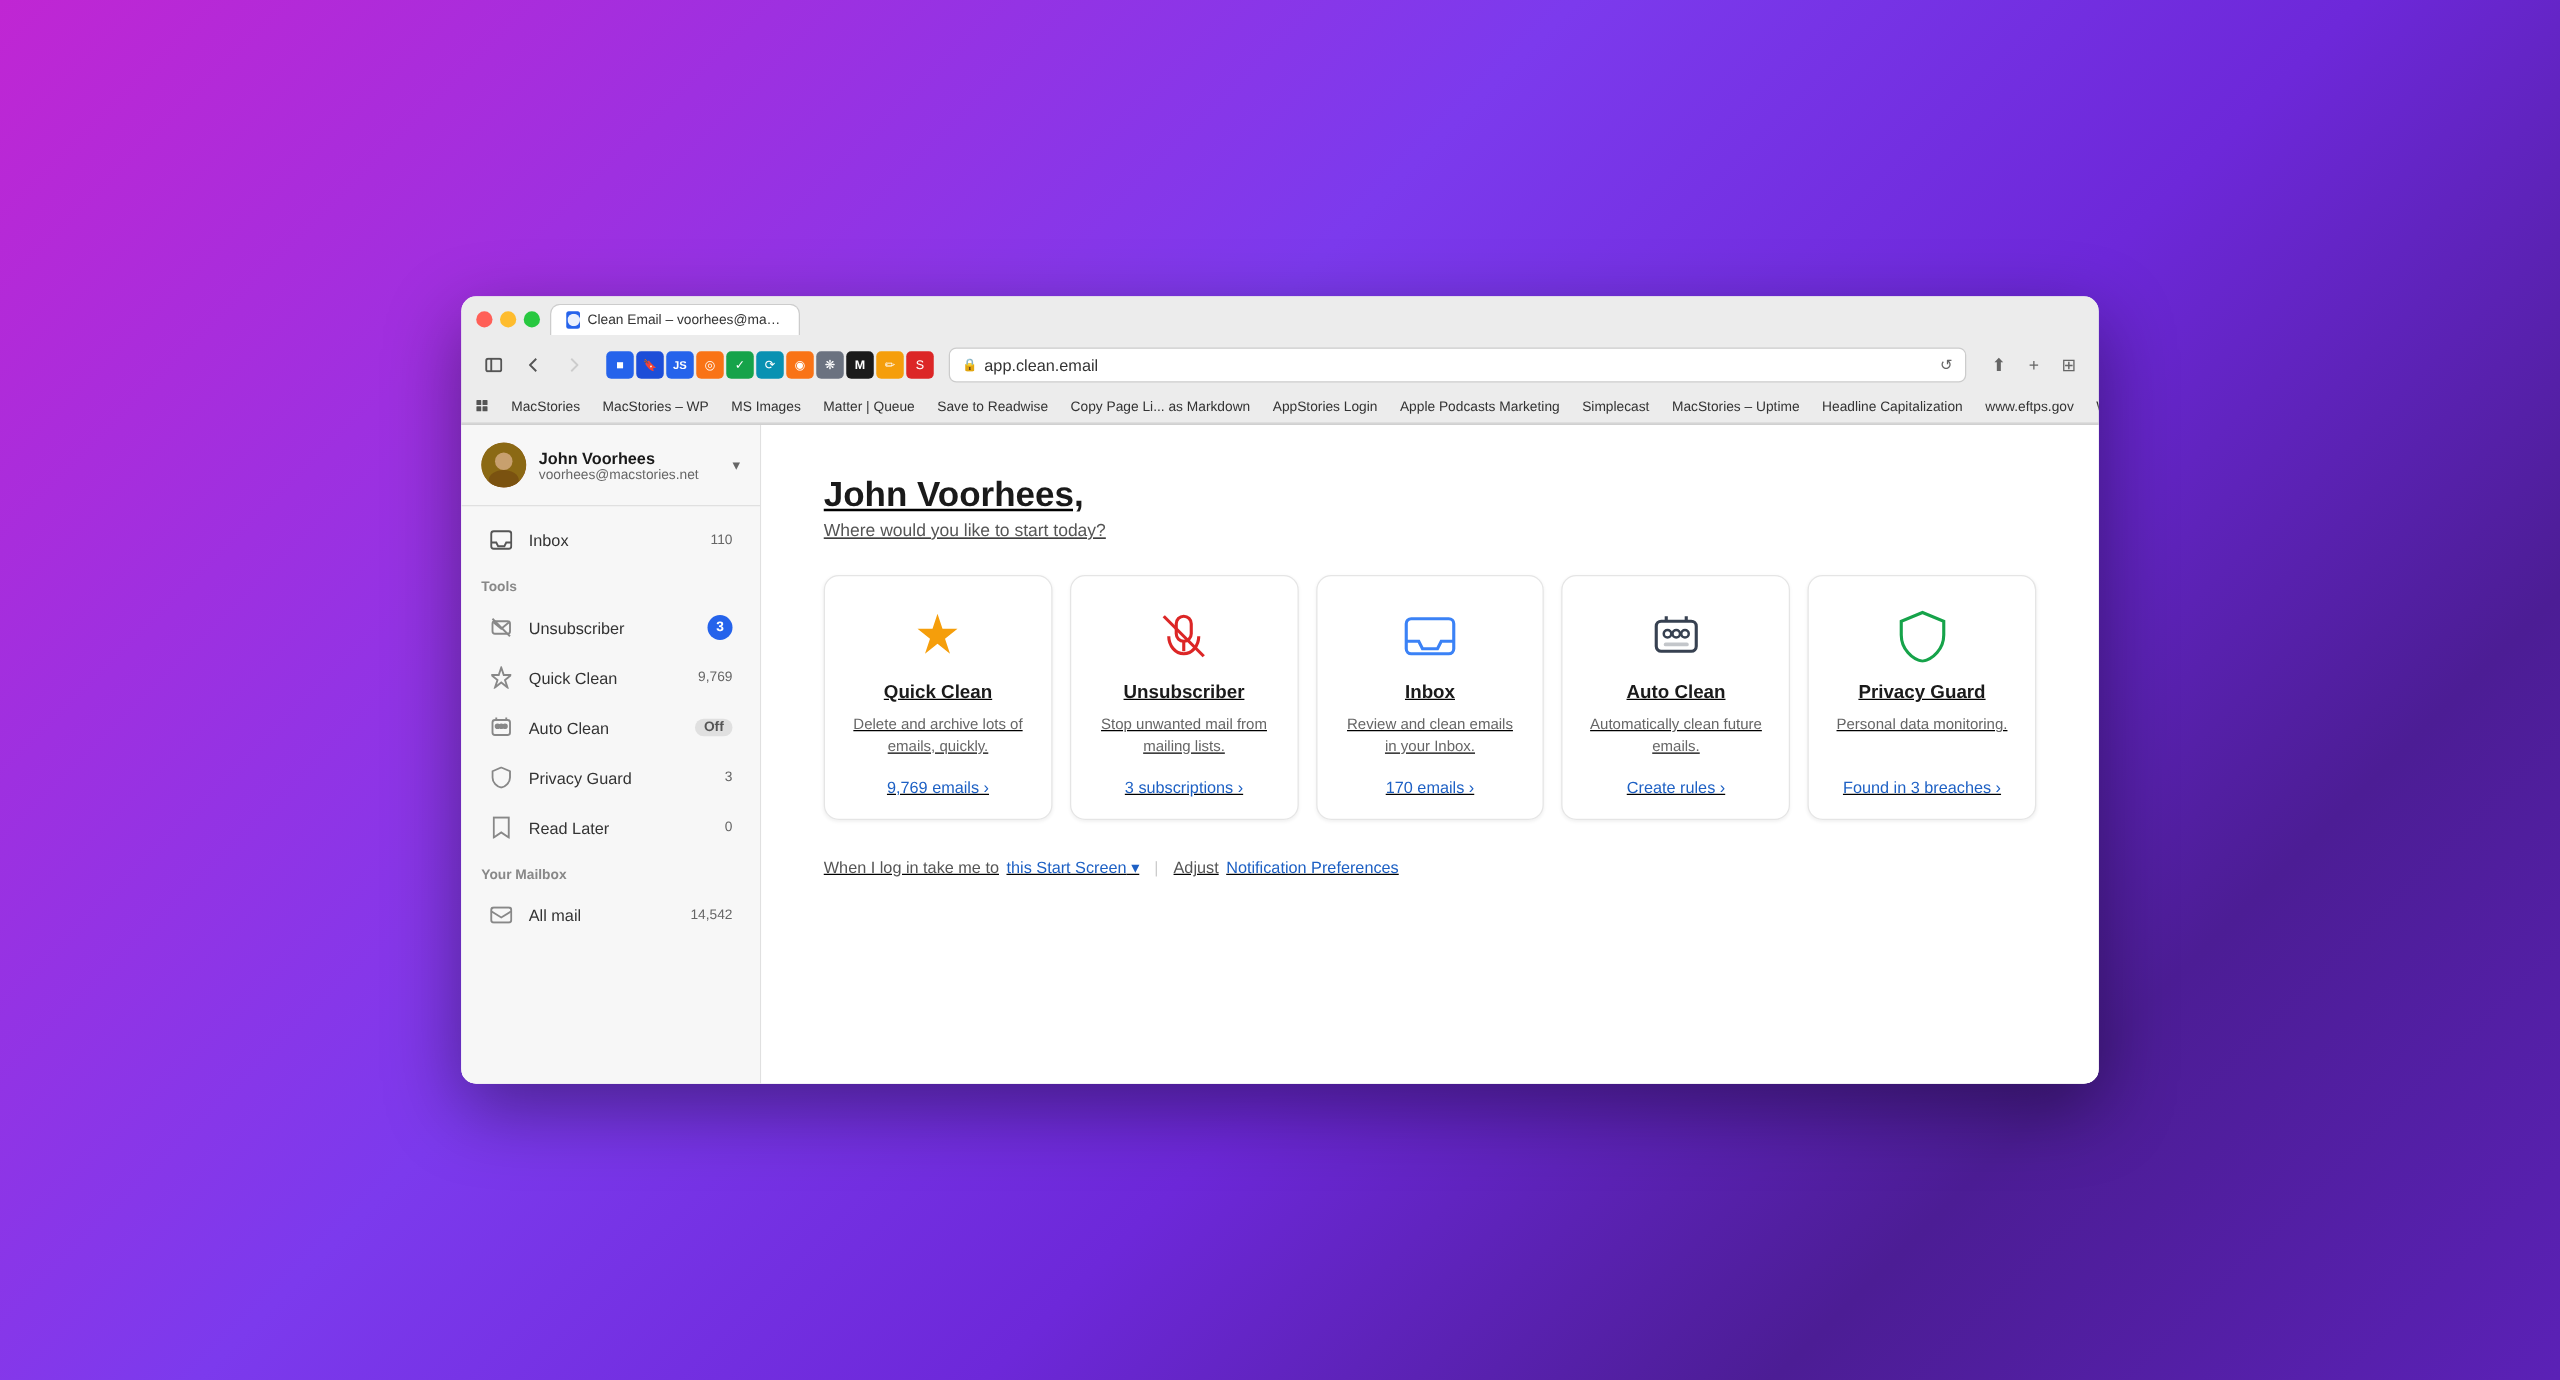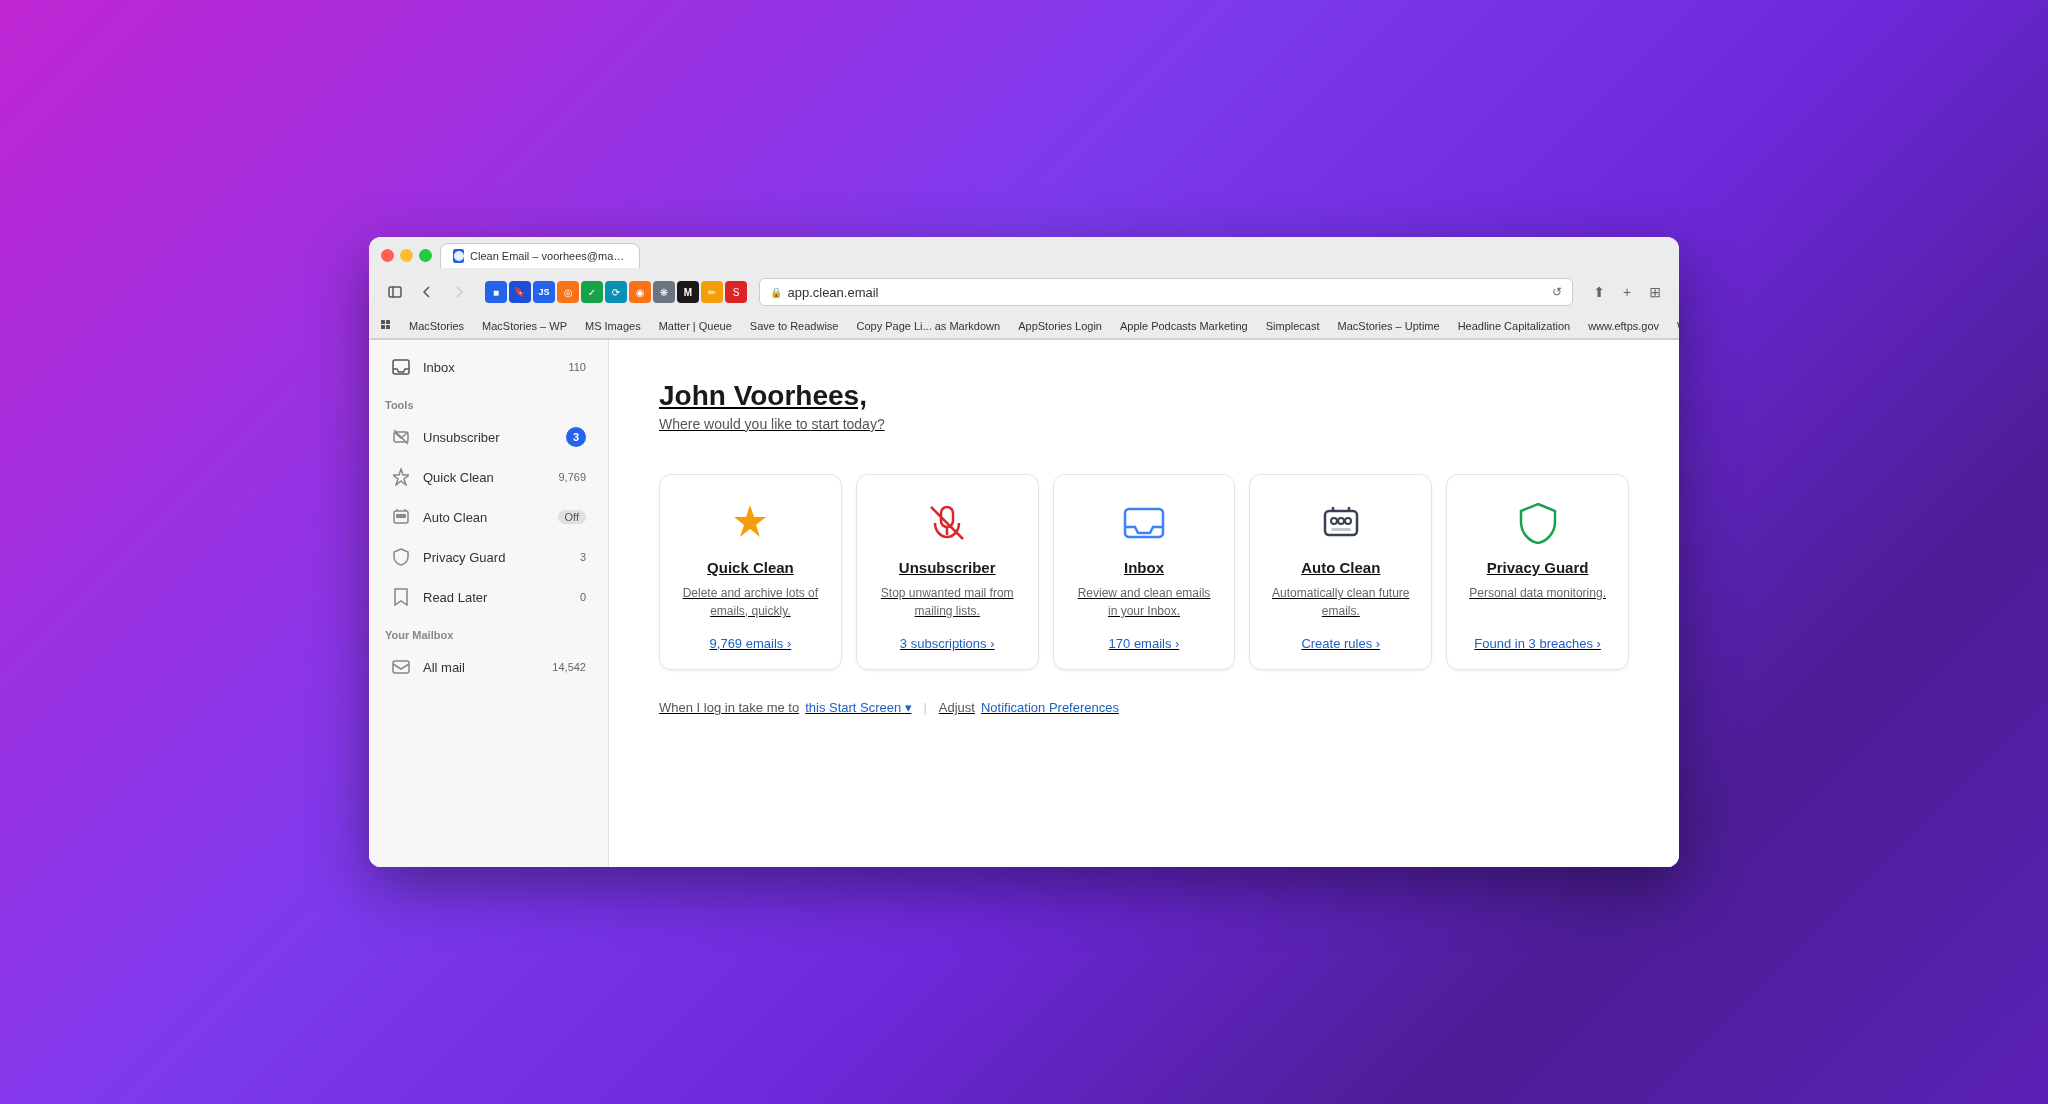--- a/index.html
+++ b/index.html
@@ -270,41 +270,42 @@
       justify-content: center;
       font-size: 11px;
       font-weight: 600;
     }
     .sidebar-badge-pill {
       background: #e0e0e0;
       color: #555;
       border-radius: 10px;
       padding: 1px 7px;
       font-size: 11px;
+      font-weight: bold;
     }
 
     
     .main-content {
       flex: 1;
       padding: 40px 50px;
       overflow-y: auto;
       background: white;
       text-decoration: underline;
     }
 
     .welcome-heading {
       font-size: 28px;
       font-weight: 700;
       color: #1a1a1a;
       margin-bottom: 4px;
     }
     .welcome-sub {
       font-size: 14px;
       color: #555;
-      margin-bottom: 42px;
+      margin-bottom: 28px;
     }
 
     .cards-grid {
       display: grid;
       grid-template-columns: repeat(5, 1fr);
       gap: 14px;
       margin-bottom: 30px;
     }
 
     .card {
@@ -480,20 +481,34 @@
       <span class="bookmark-item">www.eftps.gov</span>
       <span class="bookmark-item">WSJ Puzzles – WSJ</span>
 
     </div>
   </div>
 
   <div class="browser-content">
 
     <div class="sidebar">
 
+      <div class="user-profile">
+        <div class="avatar-img">
+          <svg width="36" height="36" viewBox="0 0 36 36">
+            <circle cx="18" cy="18" r="18" fill="#8b6914"></circle>
+            <circle cx="18" cy="15" r="7" fill="#c8a06e"></circle>
+            <ellipse cx="18" cy="30" rx="12" ry="8" fill="#7a5210"></ellipse>
+          </svg>
+        </div>
+        <div class="user-info">
+          <div class="user-name">John Voorhees</div>
+          <div class="user-email">voorhees@macstories.net</div>
+        </div>
+        <span class="chevron-down">▾</span>
+      </div>
 
       <div class="sidebar-item" style="margin-top:8px;">
         <div class="sidebar-icon">
           <svg width="18" height="16" viewBox="0 0 18 16" fill="none" stroke="#555" stroke-width="1.5">
             <rect x="1" y="1" width="16" height="14" rx="2"></rect>
             <path d="M1 10L5 10L6.5 13L11.5 13L13 10L17 10"></path>
           </svg>
         </div>
         <span class="sidebar-label">Inbox</span>
         <span class="sidebar-badge">110</span>

